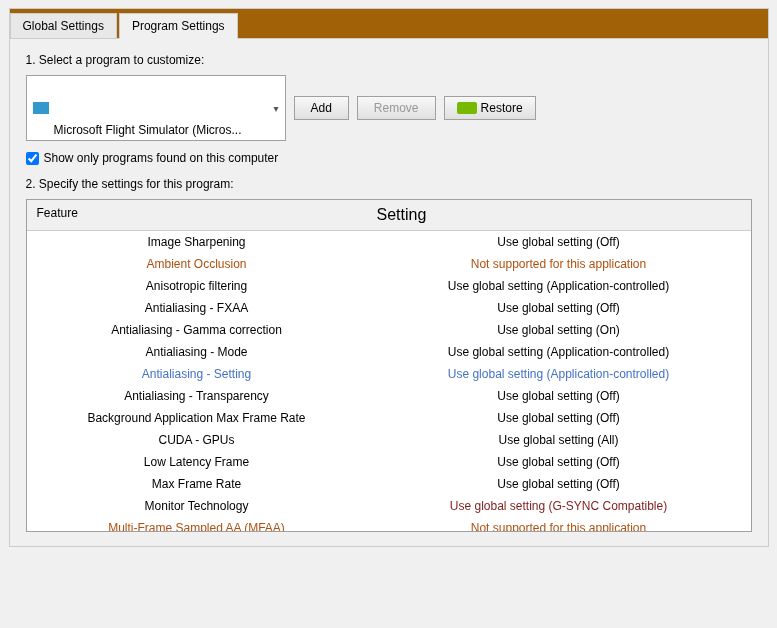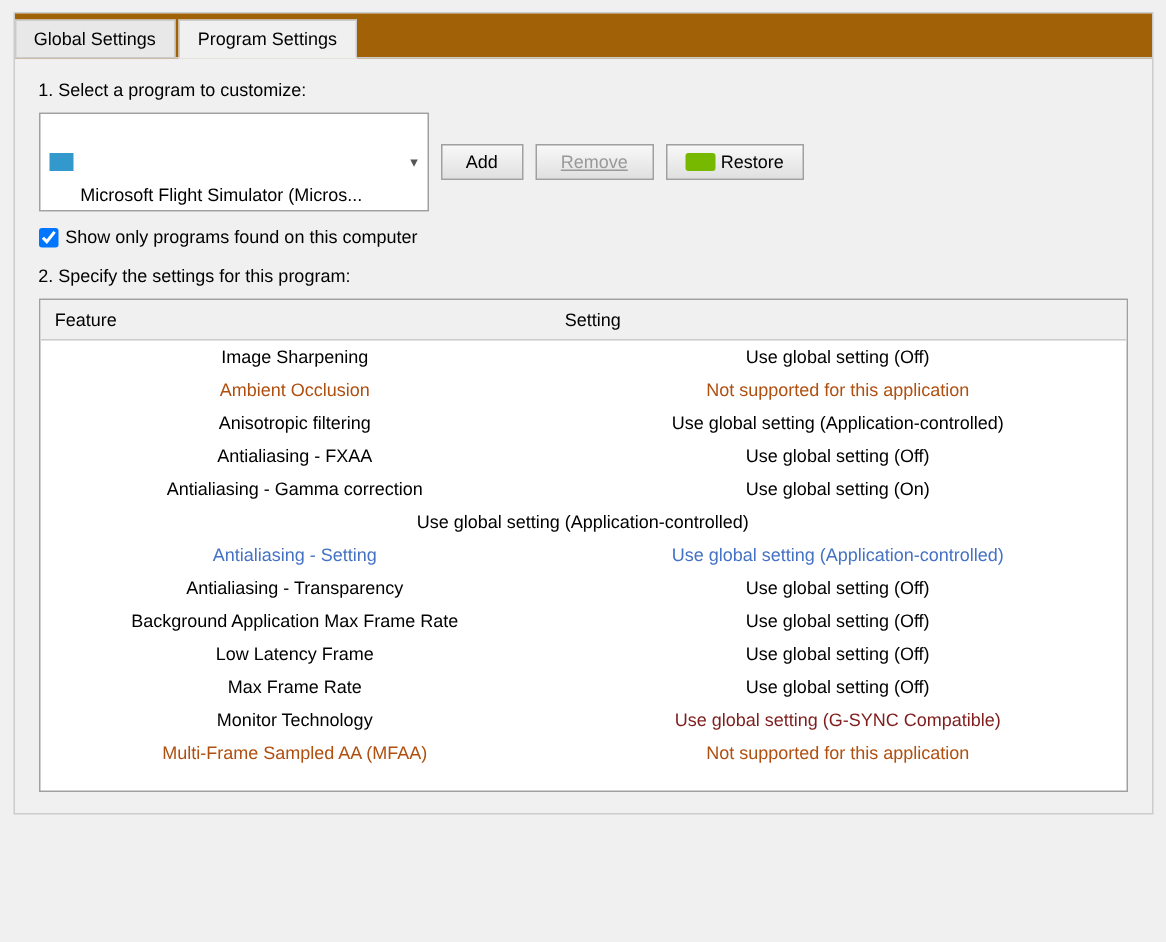--- a/index.html
+++ b/index.html
@@ -131,21 +131,21 @@
     }
     .col-feature {
       width: 340px;
       padding: 2px 10px;
       font-size: 12px;
       font-weight: normal;
     }
     .col-setting {
       flex: 1;
       padding: 2px 10px;
-      font-size: 12px;
+      font-size: 16px;
       font-weight: normal;
     }
     .table-body {
       overflow-y: scroll;
       height: 300px;
       text-align: center;
     }
     .table-row {
       display: flex;
       align-items: center;
@@ -178,21 +178,21 @@
   </div>
   <div class="content">
     <div class="section-label">1. Select a program to customize:</div>
     <div class="dropdown-container">
       <div class="dropdown">
         <div class="dropdown-icon"></div>
         <span class="dropdown-text">Microsoft Flight Simulator (Micros...</span>
         <span class="dropdown-arrow">▾</span>
       </div>
       <button class="btn">Add</button>
-      <button class="btn" style="color:#999;text-decoration:underline;">Remove</button>
+      <button class="btn" style="color:#999;">Remove</button>
       <button class="btn btn-restore">
         <span class="nvidia-icon"></span>
         <span>Restore</span>
       </button>
     </div>
     <div class="checkbox-row">
       <input type="checkbox" checked="" style="">
       <label>Show only programs found on this computer</label>
     </div>
     <div class="section-label">2. Specify the settings for this program:</div>
@@ -219,33 +219,38 @@
   </div>
               <div class="table-row">
     <div class="cell-feature" style="color:#000">Antialiasing - FXAA</div>
     <div class="cell-setting" style="color:#000">Use global setting (Off)</div>
   </div>
               <div class="table-row">
     <div class="cell-feature" style="color:#000">Antialiasing - Gamma correction</div>
     <div class="cell-setting" style="color:#000">Use global setting (On)</div>
   </div>
               <div class="table-row">
+    <div class="cell-feature" style="color:#000">Antialiasing - Mode</div>
     <div class="cell-setting" style="color:#000">Use global setting (Application-controlled)</div>
   </div>
               <div class="table-row">
     <div class="cell-feature" style="color:#4472c4">Antialiasing - Setting</div>
     <div class="cell-setting" style="color:#4472c4">Use global setting (Application-controlled)</div>
   </div>
               <div class="table-row">
     <div class="cell-feature" style="color:#000">Antialiasing - Transparency</div>
     <div class="cell-setting" style="color:#000">Use global setting (Off)</div>
   </div>
               <div class="table-row">
     <div class="cell-feature" style="color:#000">Background Application Max Frame Rate</div>
     <div class="cell-setting" style="color:#000">Use global setting (Off)</div>
+  </div>
+              <div class="table-row">
+    <div class="cell-feature" style="color:#000">CUDA - GPUs</div>
+    <div class="cell-setting" style="color:#000">Use global setting (All)</div>
   </div>
               <div class="table-row">
     <div class="cell-feature" style="color:#000">Low Latency Frame</div>
     <div class="cell-setting" style="color:#000">Use global setting (Off)</div>
   </div>
               <div class="table-row">
     <div class="cell-feature" style="color:#000">Max Frame Rate</div>
     <div class="cell-setting" style="color:#000">Use global setting (Off)</div>
   </div>
               <div class="table-row">

